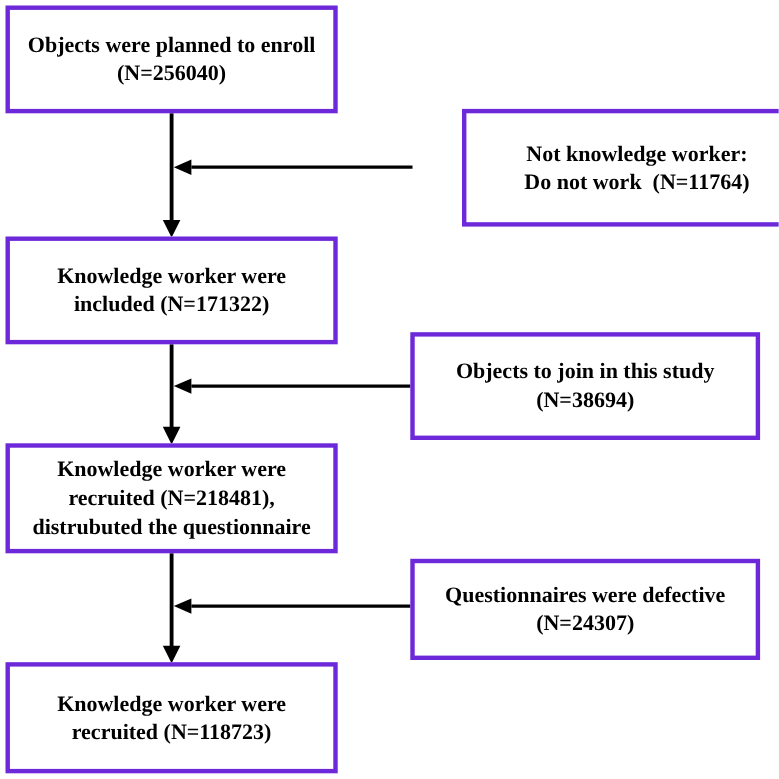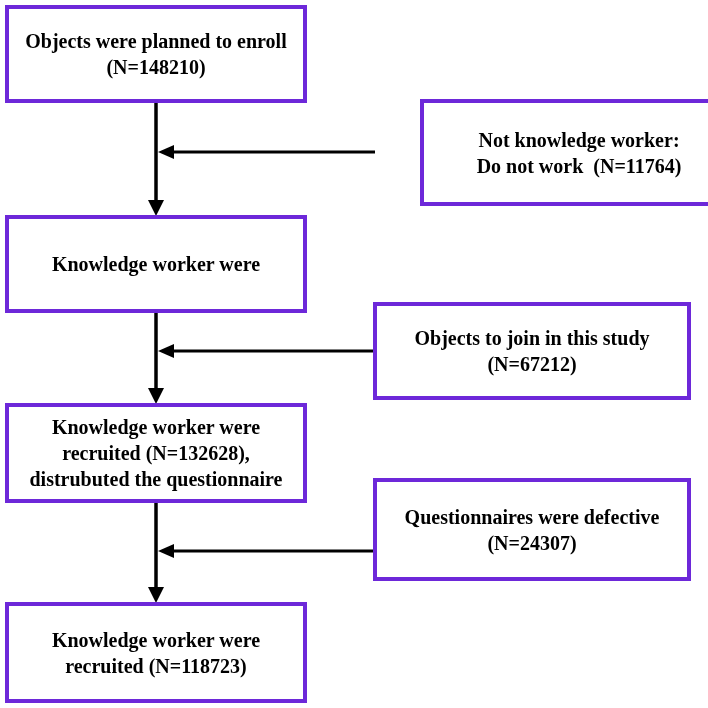--- a/index.html
+++ b/index.html
@@ -41,21 +41,21 @@
     white-space: pre;
   }
   
   .b1 { left: 5px;   top: 5px;   width: 302px; height: 98px;  }
   .b2 { left: 5px;   top: 215px; width: 302px; height: 98px;  }
   .b3 { left: 5px;   top: 403px; width: 302px; height: 100px; }
   .b4 { left: 5px;   top: 602px; width: 302px; height: 101px; }
   
   .s1 { left: 373px; top: 99px;  width: 318px; height: 107px; margin-left: 47px; }
   .s2 { left: 373px; top: 302px; width: 318px; height: 98px;  }
-  .s3 { left: 373px; top: 478px; width: 318px; height: 103px; }
+  .s3 { left: 373px; top: 508px; width: 318px; height: 92px; }
 </style>
 </head>
 <body>
 
 <div class="canvas">
 
   <svg class="connectors" viewBox="0 0 708 708" xmlns="http://www.w3.org/2000/svg">
 
     <g>
       <line x1="156" y1="101" x2="156" y2="202" stroke="#000000" stroke-width="3.5"></line>
@@ -79,46 +79,47 @@
       <polygon points="174,344 174,358 158,351" fill="#000000"></polygon>
     </g>
     <g>
       <line x1="375" y1="551" x2="174" y2="551" stroke="#000000" stroke-width="3"></line>
       <polygon points="174,544 174,558 158,551" fill="#000000"></polygon>
     </g>
   </svg>
 
   <div class="box b1">
     <div class="line">Objects were planned to enroll</div>
-    <div class="line">(N=148210)</div>
+    <div class="line">(N=256040)</div>
   </div>
 
   <div class="box b2">
     <div class="line">Knowledge worker were</div>
+    <div class="line">included (N=171322)</div>
   </div>
 
   <div class="box b3">
     <div class="line">Knowledge worker were</div>
-    <div class="line">recruited (N=132628),</div>
+    <div class="line">recruited (N=218481),</div>
     <div class="line">distrubuted the questionnaire</div>
   </div>
 
   <div class="box b4">
     <div class="line">Knowledge worker were</div>
     <div class="line">recruited (N=118723)</div>
   </div>
 
   <div class="box s1">
     <div class="line">Not knowledge worker:</div>
     <div class="line">Do not work  (N=11764)</div>
   </div>
 
   <div class="box s2">
     <div class="line">Objects to join in this study</div>
-    <div class="line">(N=67212)</div>
+    <div class="line">(N=38694)</div>
   </div>
 
   <div class="box s3">
     <div class="line">Questionnaires were defective</div>
     <div class="line">(N=24307)</div>
   </div>
 
 </div>
 
 </body></html>

